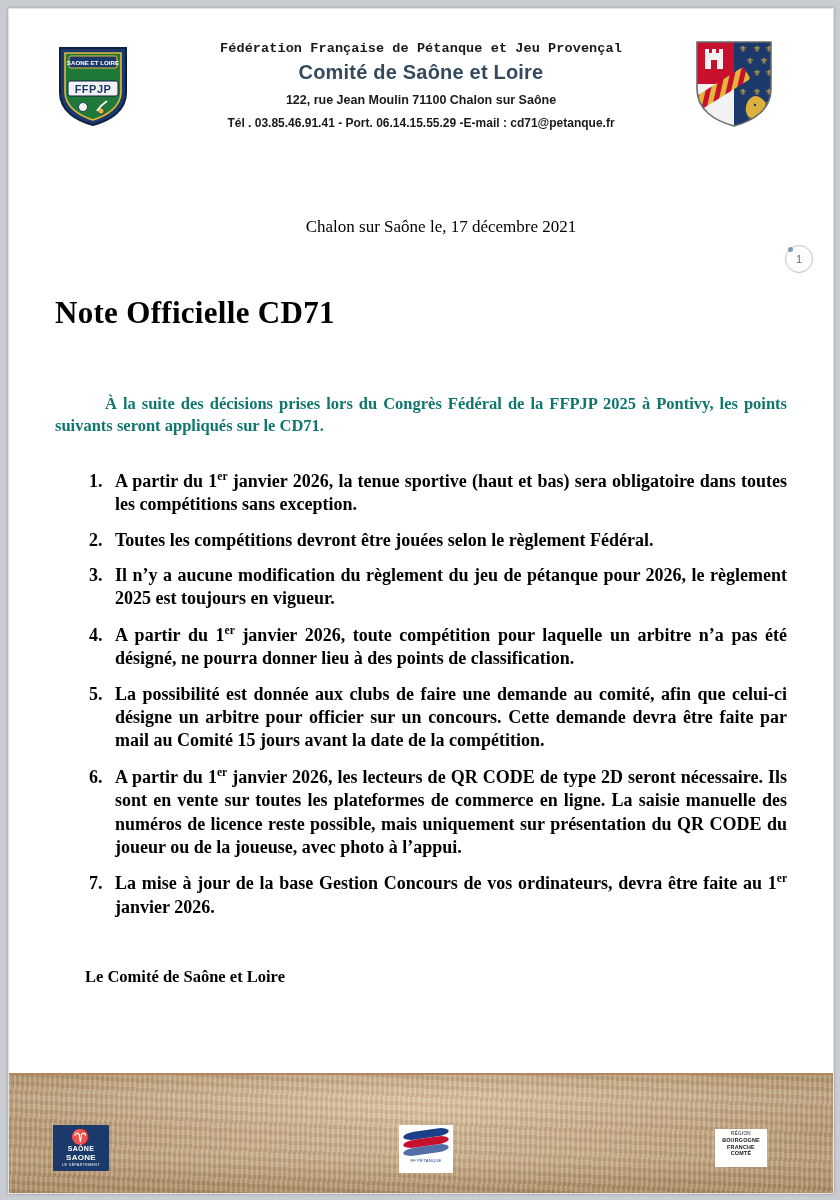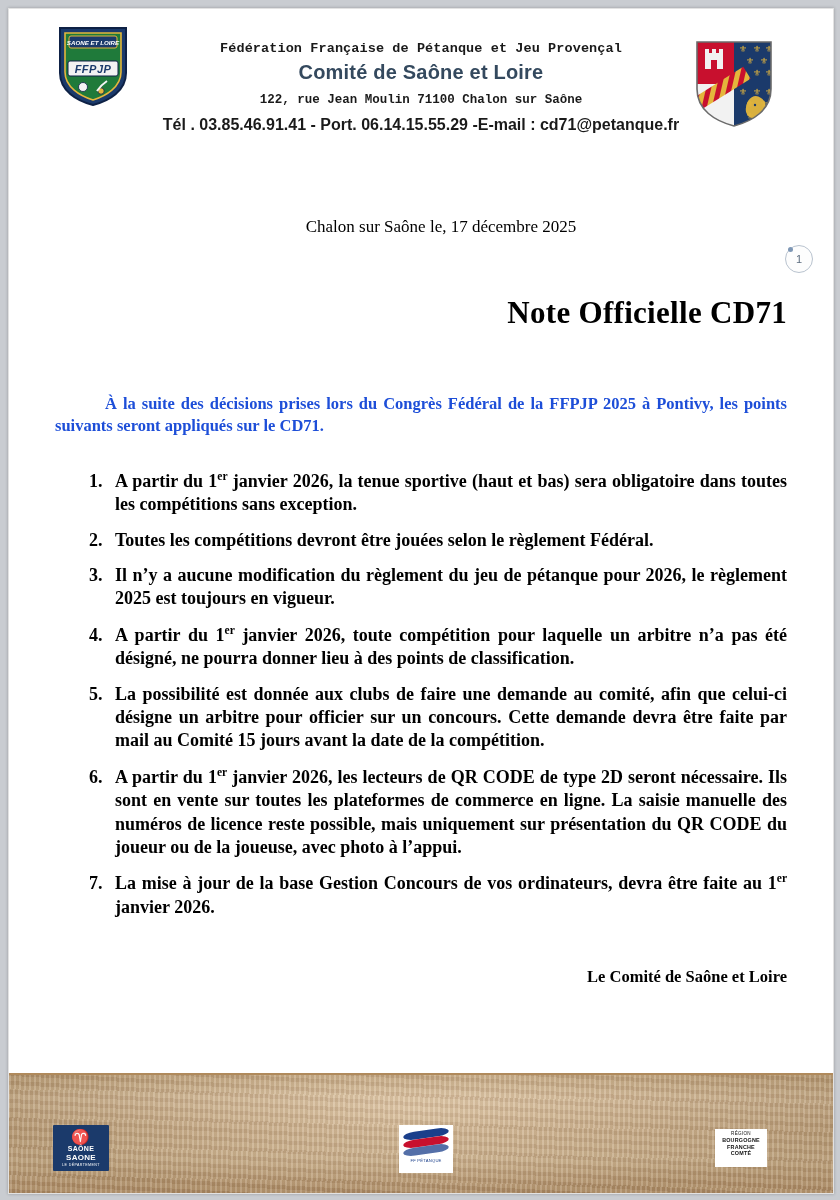--- a/index.html
+++ b/index.html
@@ -26,24 +26,23 @@
   }
 
   
   .header {
     position: relative;
     height: 120px;
   }
   .crest-left {
     position: absolute;
     left: 48px;
-    top: 16px;
+    top: 36px;
     width: 72px;
     height: 82px;
-    font-style: italic;
   }
   .crest-right {
     position: absolute;
     right: 58px;
     top: 30px;
     width: 82px;
     height: 90px;
   }
   .header-text {
     position: absolute;
@@ -61,80 +60,80 @@
   }
   .comite-line {
     font-family: "Liberation Sans", sans-serif;
     font-size: 20px;
     font-weight: bold;
     color: #34495e;
     margin-top: 5px;
     letter-spacing: 0.2px;
   }
   .addr-line {
-    font-family: Liberation Mono, monospace;
+    font-family: Liberation Sans, sans-serif;
     font-size: 12.5px;
     font-weight: bold;
     color: #1a1a1a;
     margin-top: 9px;
   }
   .tel-line {
     font-family: "Liberation Sans", sans-serif;
-    font-size: 16px;
+    font-size: 12px;
     font-weight: bold;
     color: #1a1a1a;
     margin-top: 9px;
   }
 
   
   .body-area {
     position: relative;
     padding: 0 46px;
   }
   .date-line {
     margin-top: 88px;
     text-align: center;
     font-size: 17px;
     color: #000;
     padding-left: 40px;
   }
   .doc-title {
     margin-top: 58px;
-    text-align: right;
+    text-align: left;
     font-size: 31px;
     font-weight: bold;
     color: #000;
     letter-spacing: 0.3px;
   }
   .intro {
     margin-top: 62px;
     font-size: 16.5px;
     font-weight: bold;
     line-height: 1.33;
     text-align: justify;
     text-indent: 50px;
-    color: #1d4ed8;
+    color: #0f766e;
   }
   ol.points {
     margin: 32px 0 0 0;
     padding-left: 52px;
     font-size: 18px;
     font-weight: bold;
     color: #000;
   }
   ol.points > li {
     margin-bottom: 12px;
     line-height: 1.3;
     padding-left: 8px;
     text-align: justify;
   }
   sup { font-size: 0.64em; }
   .signature {
     margin-top: 48px;
-    text-align: right;
+    text-align: left;
     font-size: 16.5px;
     font-weight: bold;
     color: #000;
     padding-left: 30px;
   }
 
   
   .page-badge {
     position: absolute;
     right: 20px;
@@ -338,21 +337,21 @@
     </div>
   </div>
 
   <div class="page-badge">
     <span class="dot"></span>
     <span>1</span>
   </div>
 
   <div class="body-area">
 
-    <div class="date-line">Chalon sur Saône le, 17 décembre 2025</div>
+    <div class="date-line">Chalon sur Saône le, 17 décembre 2021</div>
 
     <div class="doc-title">Note Officielle CD71</div>
 
     <div class="intro">À la suite des décisions prises lors du Congrès Fédéral de la FFPJP 2025 à Pontivy, les points suivants seront appliqués sur le CD71.</div>
 
     <ol class="points">
       <li>A partir du 1<sup>er</sup> janvier 2026, la tenue sportive (haut et bas) sera obligatoire dans toutes les compétitions sans exception.</li>
       <li>Toutes les compétitions devront être jouées selon le règlement Fédéral.</li>
       <li>Il n’y a aucune modification du règlement du jeu de pétanque pour 2026, le règlement 2025 est toujours en vigueur.</li>
       <li>A partir du 1<sup>er</sup> janvier 2026, toute compétition pour laquelle un arbitre n’a pas été désigné, ne pourra donner lieu à des points de classification.</li>

